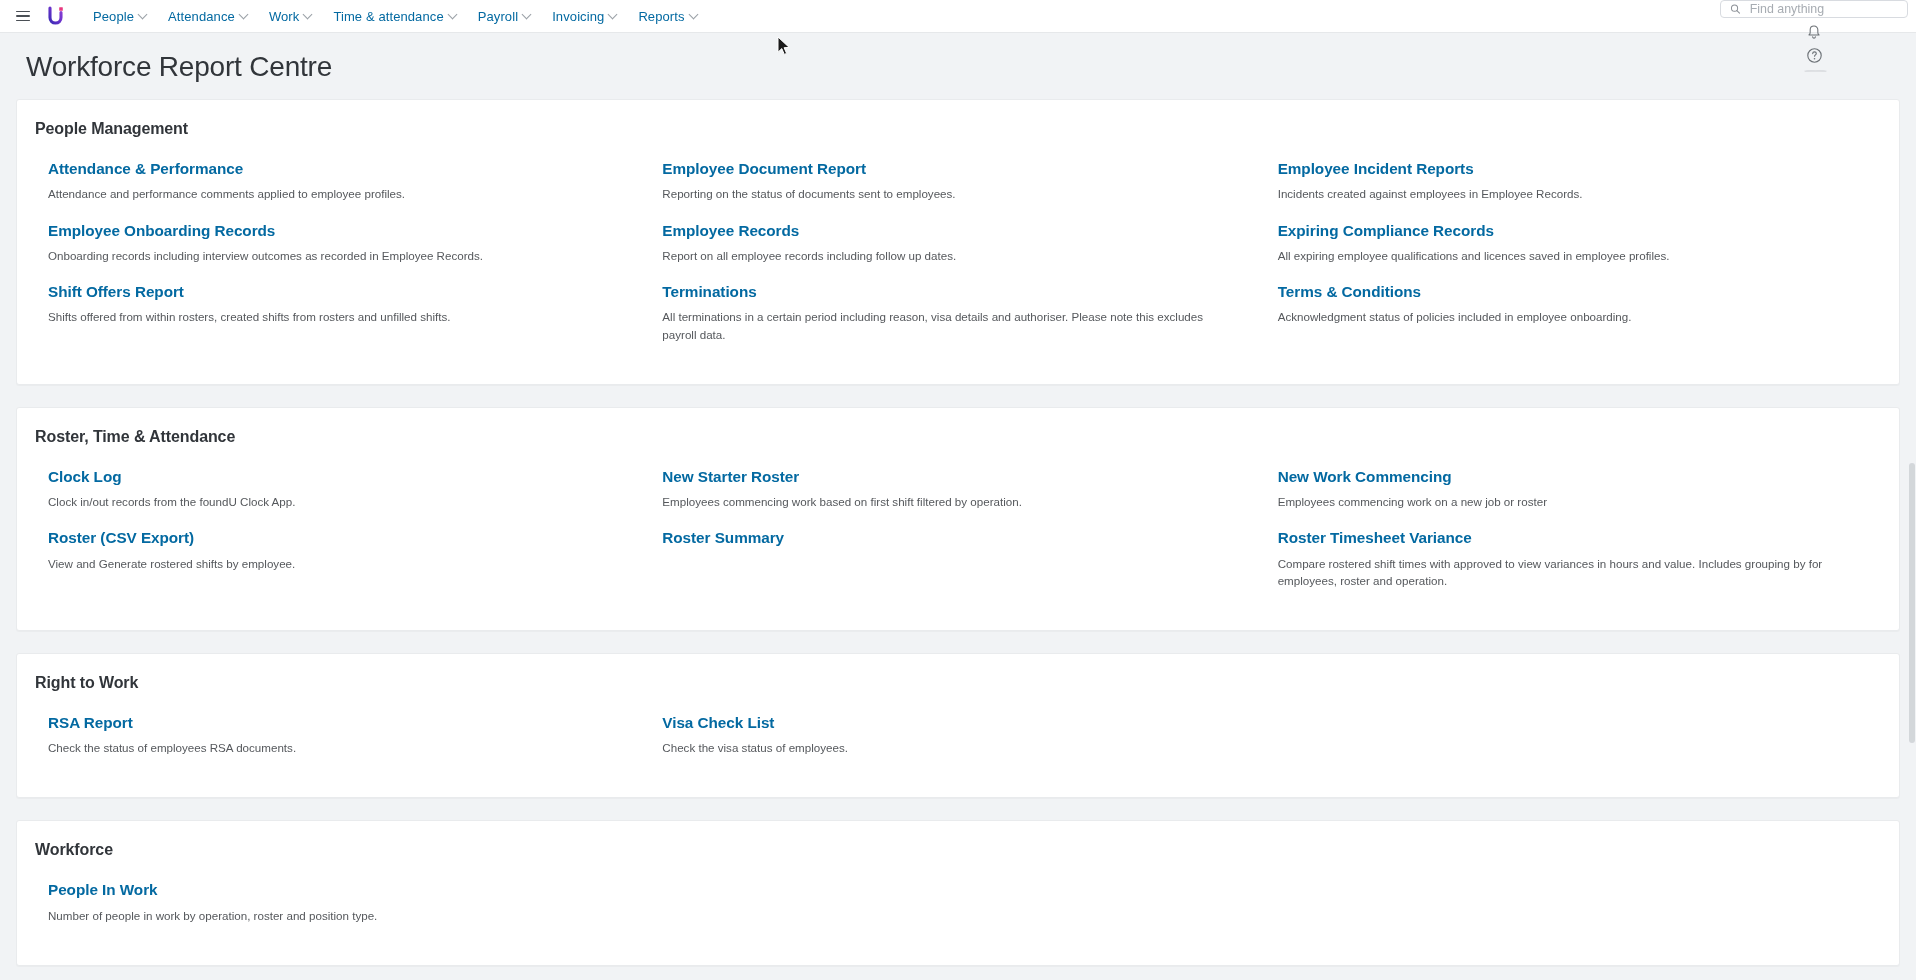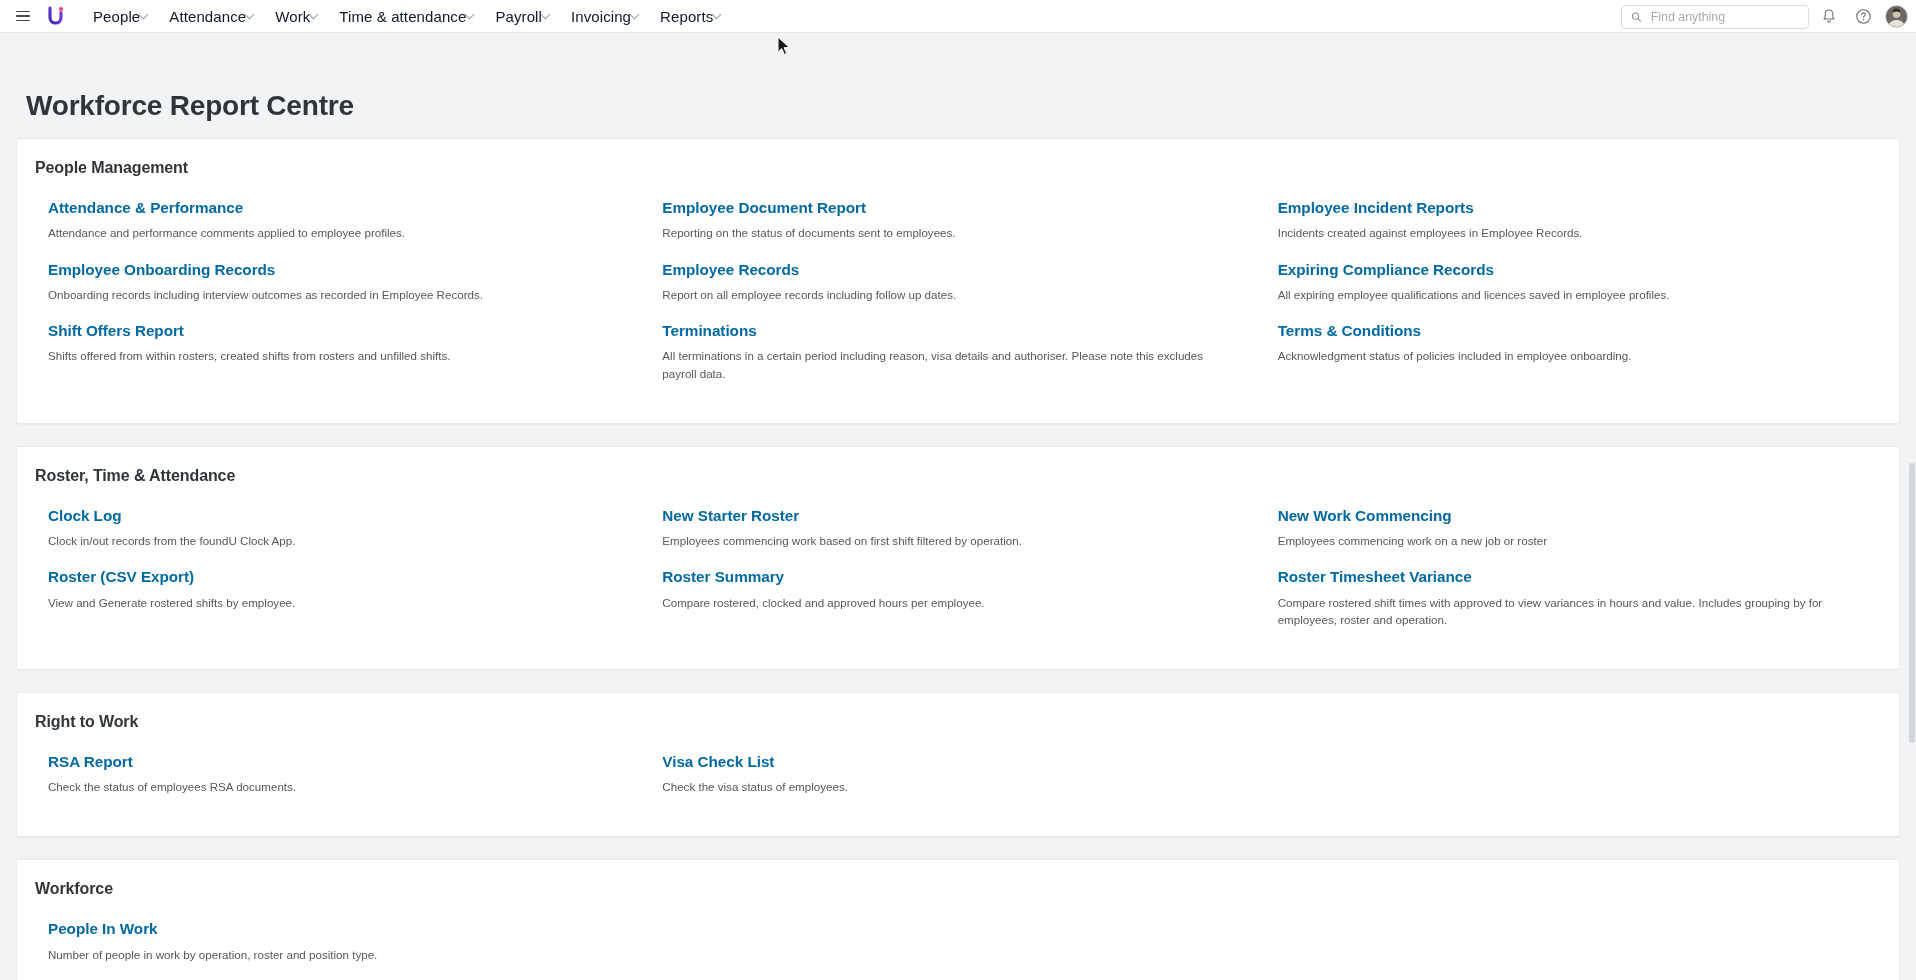--- a/index.html
+++ b/index.html
@@ -45,42 +45,44 @@
     position: relative;
     margin-right: 10px;
     cursor: pointer;
   }
   .brand-logo svg { display: block; }
 
   .nav-items { display: flex; align-items: center; }
   .nav-item {
     display: flex;
     align-items: center;
-    font-size: 15px;
-    color: #0f172a;
+    gap: 5px;
+    font-size: 13px;
+    color: #0369a1;
     padding: 5px 11px;
     cursor: pointer;
     white-space: nowrap;
     letter-spacing: .1px;
   }
   .caret {
     width: 7px; height: 7px;
     border-right: 1.3px solid #9aa0a6;
     border-bottom: 1.3px solid #9aa0a6;
     transform: translateY(-2px) rotate(45deg);
   }
 
   .topbar-right {
     position: absolute;
     right: 8px;
     top: 0;
     height: 33px;
     display: flex;
     align-items: center;
     gap: 6px;
+    flex-direction: column;
   }
   .searchbox {
     display: flex;
     align-items: center;
     gap: 7px;
     width: 188px;
     height: 24px;
     border: 1px solid #d8dbe0;
     border-radius: 4px;
     padding: 0 9px;
@@ -117,25 +119,24 @@
 
   
   .page {
     height: 947px;
     overflow: hidden;
     position: relative;
     background: #f1f3f5;
   }
   .page-title {
     font-size: 28px;
-    font-weight: bold;
+    font-weight: normal;
     color: #31353a;
     padding: 18px 0 16px 26px;
     letter-spacing: -0.2px;
-    margin-top: 39px;
   }
 
   .card {
     background: #ffffff;
     border: 1px solid #e9ebed;
     border-radius: 3px;
     margin: 0 16px 22px 16px;
     padding: 18px 0 22px 0;
     box-shadow: 0 1px 1px rgba(16,22,26,.03);
   }
@@ -357,21 +358,20 @@
       <div class="report">
         <a class="report-link">New Work Commencing</a>
         <div class="report-desc">Employees commencing work on a new job or roster</div>
       </div>
       <div class="report">
         <a class="report-link">Roster (CSV Export)</a>
         <div class="report-desc">View and Generate rostered shifts by employee.</div>
       </div>
       <div class="report">
         <a class="report-link">Roster Summary</a>
-        <div class="report-desc">Compare rostered, clocked and approved hours per employee.</div>
       </div>
       <div class="report">
         <a class="report-link">Roster Timesheet Variance</a>
         <div class="report-desc">Compare rostered shift times with approved to view variances in hours and value. Includes grouping by for employees, roster and operation.</div>
       </div>
     </div>
   </div>
 
   <div class="card">
     <div class="card-title">Right to Work</div>

